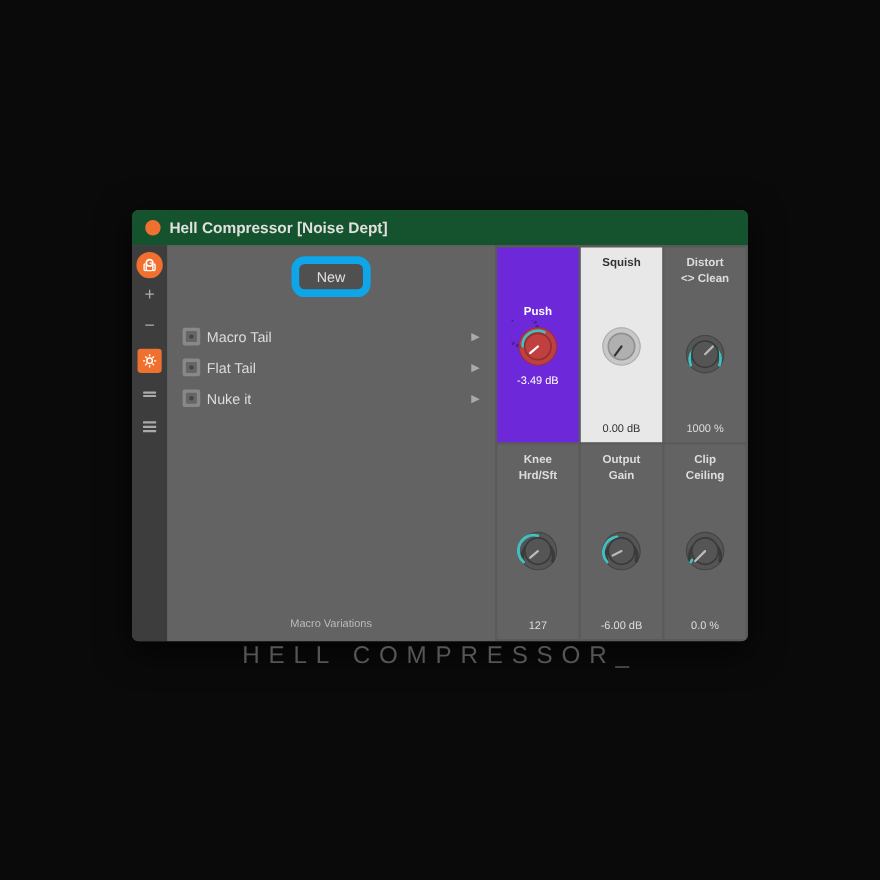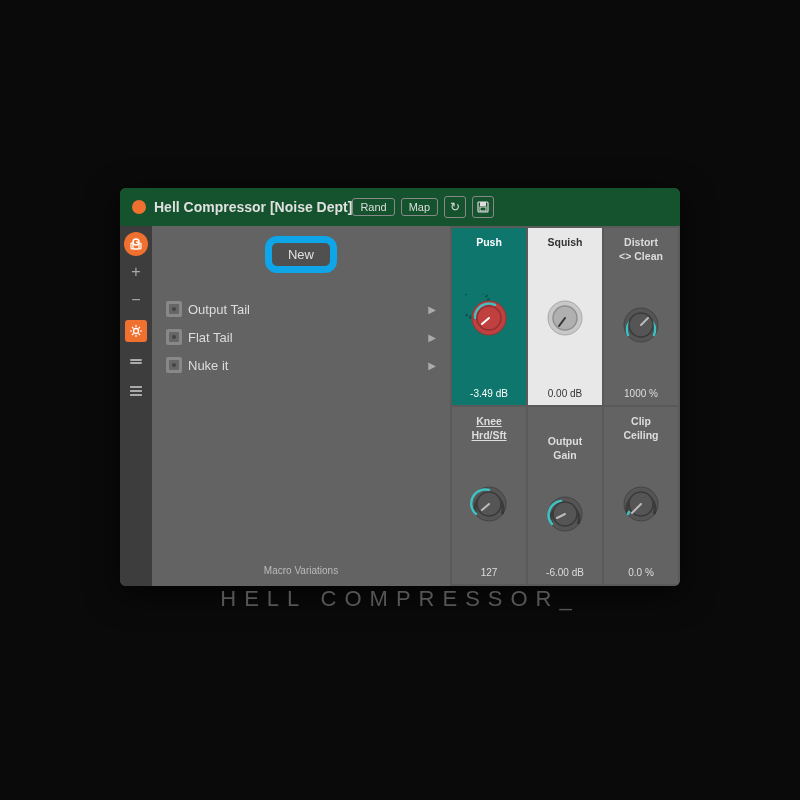--- a/index.html
+++ b/index.html
@@ -200,21 +200,22 @@
       padding: 8px 4px 6px;
     }
     .knob-label {
       color: #ddd;
       font-size: 10.5px;
       font-weight: 600;
       text-align: center;
       line-height: 1.3;
     }
     .knob-cell.push-cell {
-      background: #0f766e;
+      background: #6d28d9;
+      justify-content: center;
     }
     .knob-cell.push-cell .knob-label {
       color: white;
     }
     .knob-cell.squish-cell {
       background: #e8e8e8;
     }
     .knob-cell.squish-cell .knob-label {
       color: #333;
     }
@@ -245,32 +246,20 @@
   </style>
 </head>
 <body>
 
 <div class="plugin-window">
 
   <div class="title-bar">
     <div class="title-left">
       <div class="title-dot"></div>
       <span class="title-text">Hell Compressor [Noise Dept]</span>
-    </div>
-    <div class="title-right">
-      <button class="title-btn">Rand</button>
-      <button class="title-btn">Map</button>
-      <button class="title-icon-btn">↻</button>
-      <button class="title-icon-btn">
-        <svg width="12" height="12" viewBox="0 0 12 12">
-          <rect x="1" y="1" width="10" height="10" rx="1" fill="none" stroke="#ddd" stroke-width="1.2"></rect>
-          <rect x="3" y="1" width="6" height="4" fill="#ddd"></rect>
-          <rect x="3" y="6" width="6" height="4" fill="none" stroke="#ddd" stroke-width="1"></rect>
-        </svg>
-      </button>
     </div>
   </div>
 
   <div class="main-content">
 
     <div class="sidebar">
       <div class="sidebar-icon active">
         <svg width="14" height="14" viewBox="0 0 14 14">
           <circle cx="7" cy="5" r="3" fill="none" stroke="white" stroke-width="1.5"></circle>
           <path d="M4,5 Q4,5 4,7 L4,11 Q4,12 5,12 L9,12 Q10,12 10,11 L10,7 Q10,5 7,5" fill="none" stroke="white" stroke-width="1.3"></path>
@@ -304,21 +293,21 @@
     <div class="left-panel">
       <button class="new-btn">New</button>
       <div class="preset-list">
         <div class="preset-item">
           <div class="preset-icon">
             <svg width="12" height="12" viewBox="0 0 12 12">
               <rect x="1" y="1" width="10" height="10" rx="1" fill="#666"></rect>
               <circle cx="6" cy="6" r="2" fill="#444"></circle>
             </svg>
           </div>
-          <span class="preset-name">Output Tail</span>
+          <span class="preset-name">Macro Tail</span>
           <span class="preset-play">▶</span>
         </div>
         <div class="preset-item">
           <div class="preset-icon">
             <svg width="12" height="12" viewBox="0 0 12 12">
               <rect x="1" y="1" width="10" height="10" rx="1" fill="#666"></rect>
               <circle cx="6" cy="6" r="2" fill="#444"></circle>
             </svg>
           </div>
           <span class="preset-name">Flat Tail</span>
@@ -375,35 +364,35 @@
           <path d="M 11 34 A 14 14 0 1 1 37 34" fill="none" stroke="rgba(0,0,0,0.3)" stroke-width="3"></path>
           <path d="M 11 34 A 14 14 0 1 1 37 34" fill="none" stroke="#40c0c0" stroke-width="2.5" stroke-linecap="round"></path>
           <circle cx="24" cy="24" r="12" fill="#555" stroke="#3a3a3a" stroke-width="1.5"></circle>
 
           <line x1="24" y1="24" x2="31" y2="17" stroke="#bbb" stroke-width="2" stroke-linecap="round"></line>
         </svg>
         <span class="knob-value">1000 %</span>
       </div>
 
       <div class="knob-cell">
-        <span class="knob-label" style="white-space:pre-line;text-decoration:underline;">Knee
+        <span class="knob-label" style="white-space:pre-line;">Knee
 Hrd/Sft</span>
         <svg class="knob-svg" viewBox="0 0 48 48">
           <circle cx="24" cy="24" r="17" fill="#555" stroke="#444" stroke-width="1"></circle>
           <path d="M 11 34 A 14 14 0 1 1 37 34" fill="none" stroke="rgba(0,0,0,0.3)" stroke-width="3"></path>
 
           <path d="M 11 34 A 14 14 0 0 1 24 10" fill="none" stroke="#40c0c0" stroke-width="2.5" stroke-linecap="round"></path>
           <circle cx="24" cy="24" r="12" fill="#555" stroke="#3a3a3a" stroke-width="1.5"></circle>
           <line x1="24" y1="24" x2="17" y2="30" stroke="#bbb" stroke-width="2" stroke-linecap="round"></line>
         </svg>
         <span class="knob-value">127</span>
       </div>
 
       <div class="knob-cell">
-        <span class="knob-label" style="white-space:pre-line;margin-top:20px;">Output
+        <span class="knob-label" style="white-space:pre-line;">Output
 Gain</span>
         <svg class="knob-svg" viewBox="0 0 48 48">
           <circle cx="24" cy="24" r="17" fill="#555" stroke="#444" stroke-width="1"></circle>
           <path d="M 11 34 A 14 14 0 1 1 37 34" fill="none" stroke="rgba(0,0,0,0.3)" stroke-width="3"></path>
 
           <path d="M 11 34 A 14 14 0 0 1 20 11" fill="none" stroke="#40c0c0" stroke-width="2.5" stroke-linecap="round"></path>
           <circle cx="24" cy="24" r="12" fill="#555" stroke="#3a3a3a" stroke-width="1.5"></circle>
           <line x1="24" y1="24" x2="16" y2="28" stroke="#bbb" stroke-width="2" stroke-linecap="round"></line>
         </svg>
         <span class="knob-value">-6.00 dB</span>

